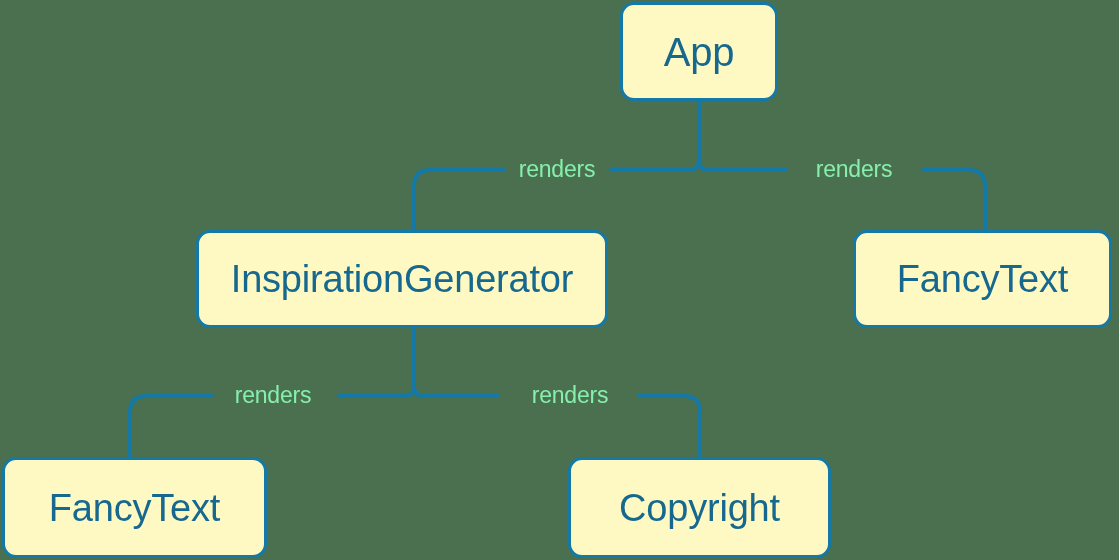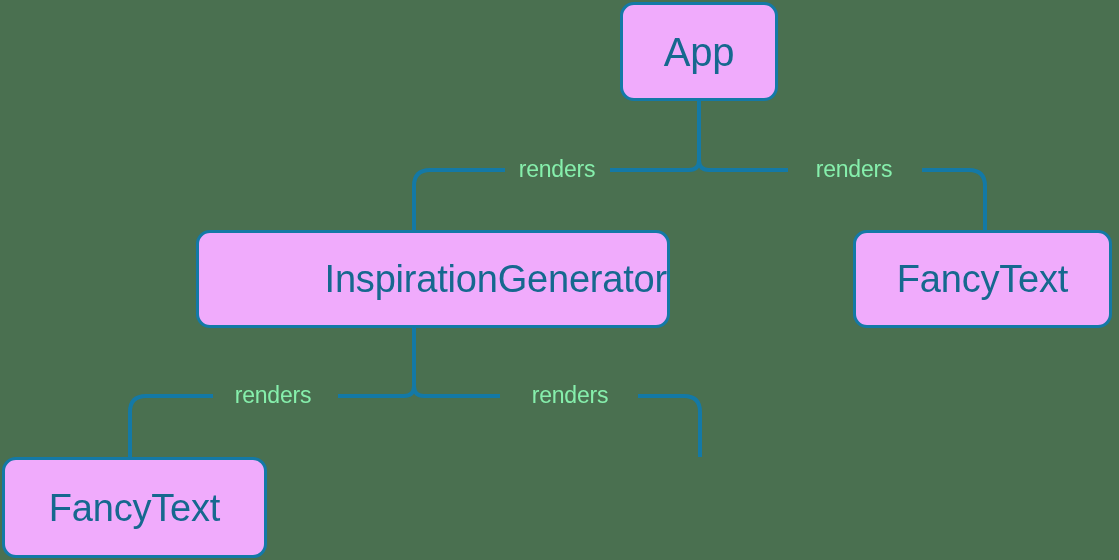--- a/index.html
+++ b/index.html
@@ -22,21 +22,21 @@
   #edge-layer {
     position: absolute;
     top: 0;
     left: 0;
     width: 1119px;
     height: 560px;
   }
   .node {
     position: absolute;
     box-sizing: border-box;
-    background: #f0abfc;
+    background: #fef9c3;
     border: 3px solid #1479a6;
     border-radius: 14px;
     display: flex;
     align-items: center;
     justify-content: center;
     color: #16688f;
     font-family: "Liberation Sans", sans-serif;
     font-weight: 400;
     letter-spacing: -0.2px;
     white-space: nowrap;
@@ -80,31 +80,34 @@
 
       <path d="M 424 396 L 500 396 M 638 396 L 684 396 Q 700 396 700 412 L 700 457"></path>
 
     </g>
   </svg>
 
   <div class="node" style="left:620px; top:2px; width:158px; height:99px; font-size:40px;">
     <span class="node-label">App</span>
   </div>
 
-  <div class="node" style="left:196px; top:230px; width:474px; height:98px; font-size:38px;justify-content:flex-end;">
+  <div class="node" style="left:196px; top:230px; width:412px; height:98px; font-size:38px;">
     <span class="node-label">InspirationGenerator</span>
   </div>
 
   <div class="node" style="left:853px; top:230px; width:259px; height:98px; font-size:38px;">
     <span class="node-label">FancyText</span>
   </div>
 
   <div class="node" style="left:2px; top:457px; width:265px; height:101px; font-size:38px;">
     <span class="node-label">FancyText</span>
   </div>
 
+  <div class="node" style="left:568px; top:457px; width:263px; height:101px; font-size:38px;">
+    <span class="node-label">Copyright</span>
+  </div>
 
   <span class="edge-label" style="left:557px; top:169px;">renders</span>
   <span class="edge-label" style="left:854px; top:169px;">renders</span>
   <span class="edge-label" style="left:273px; top:395px;">renders</span>
   <span class="edge-label" style="left:570px; top:395px;">renders</span>
 
 </div>
 
 </body></html>

